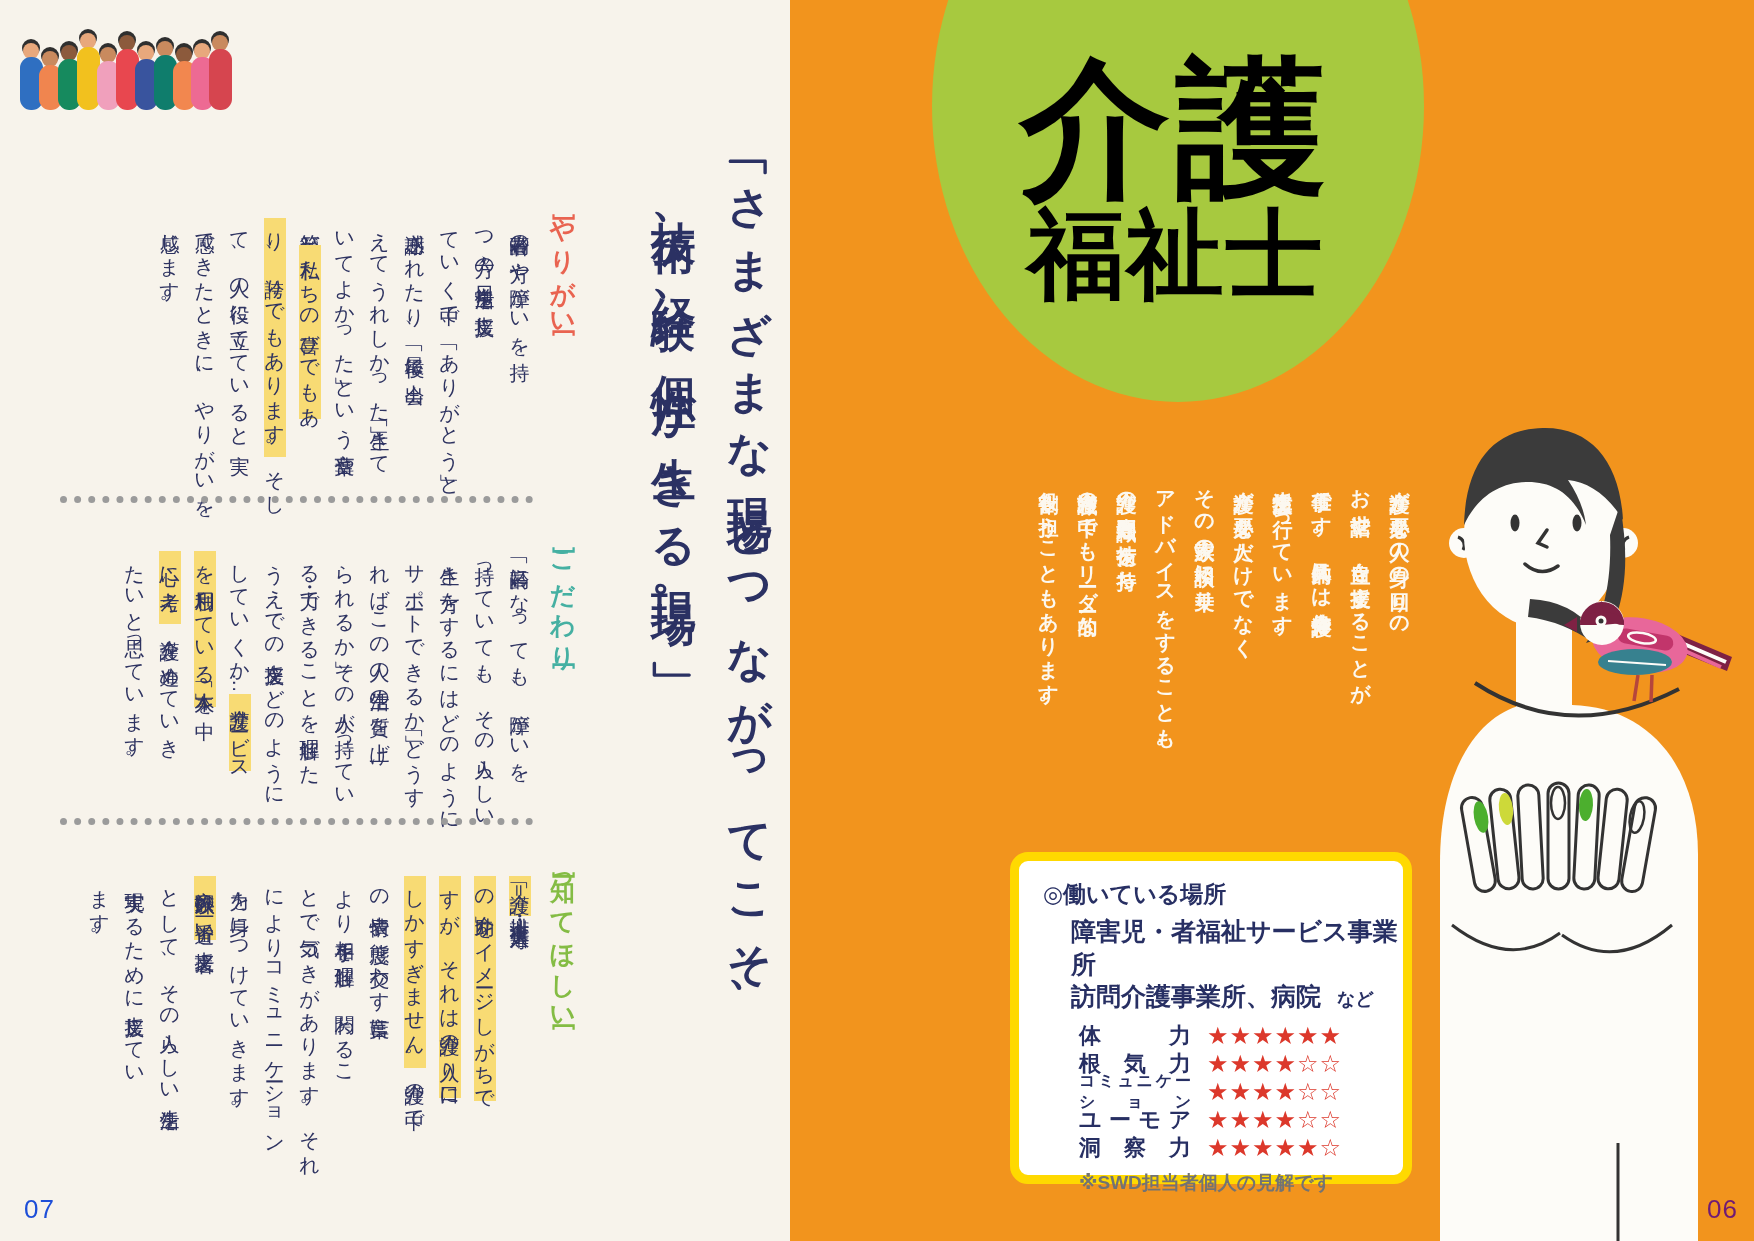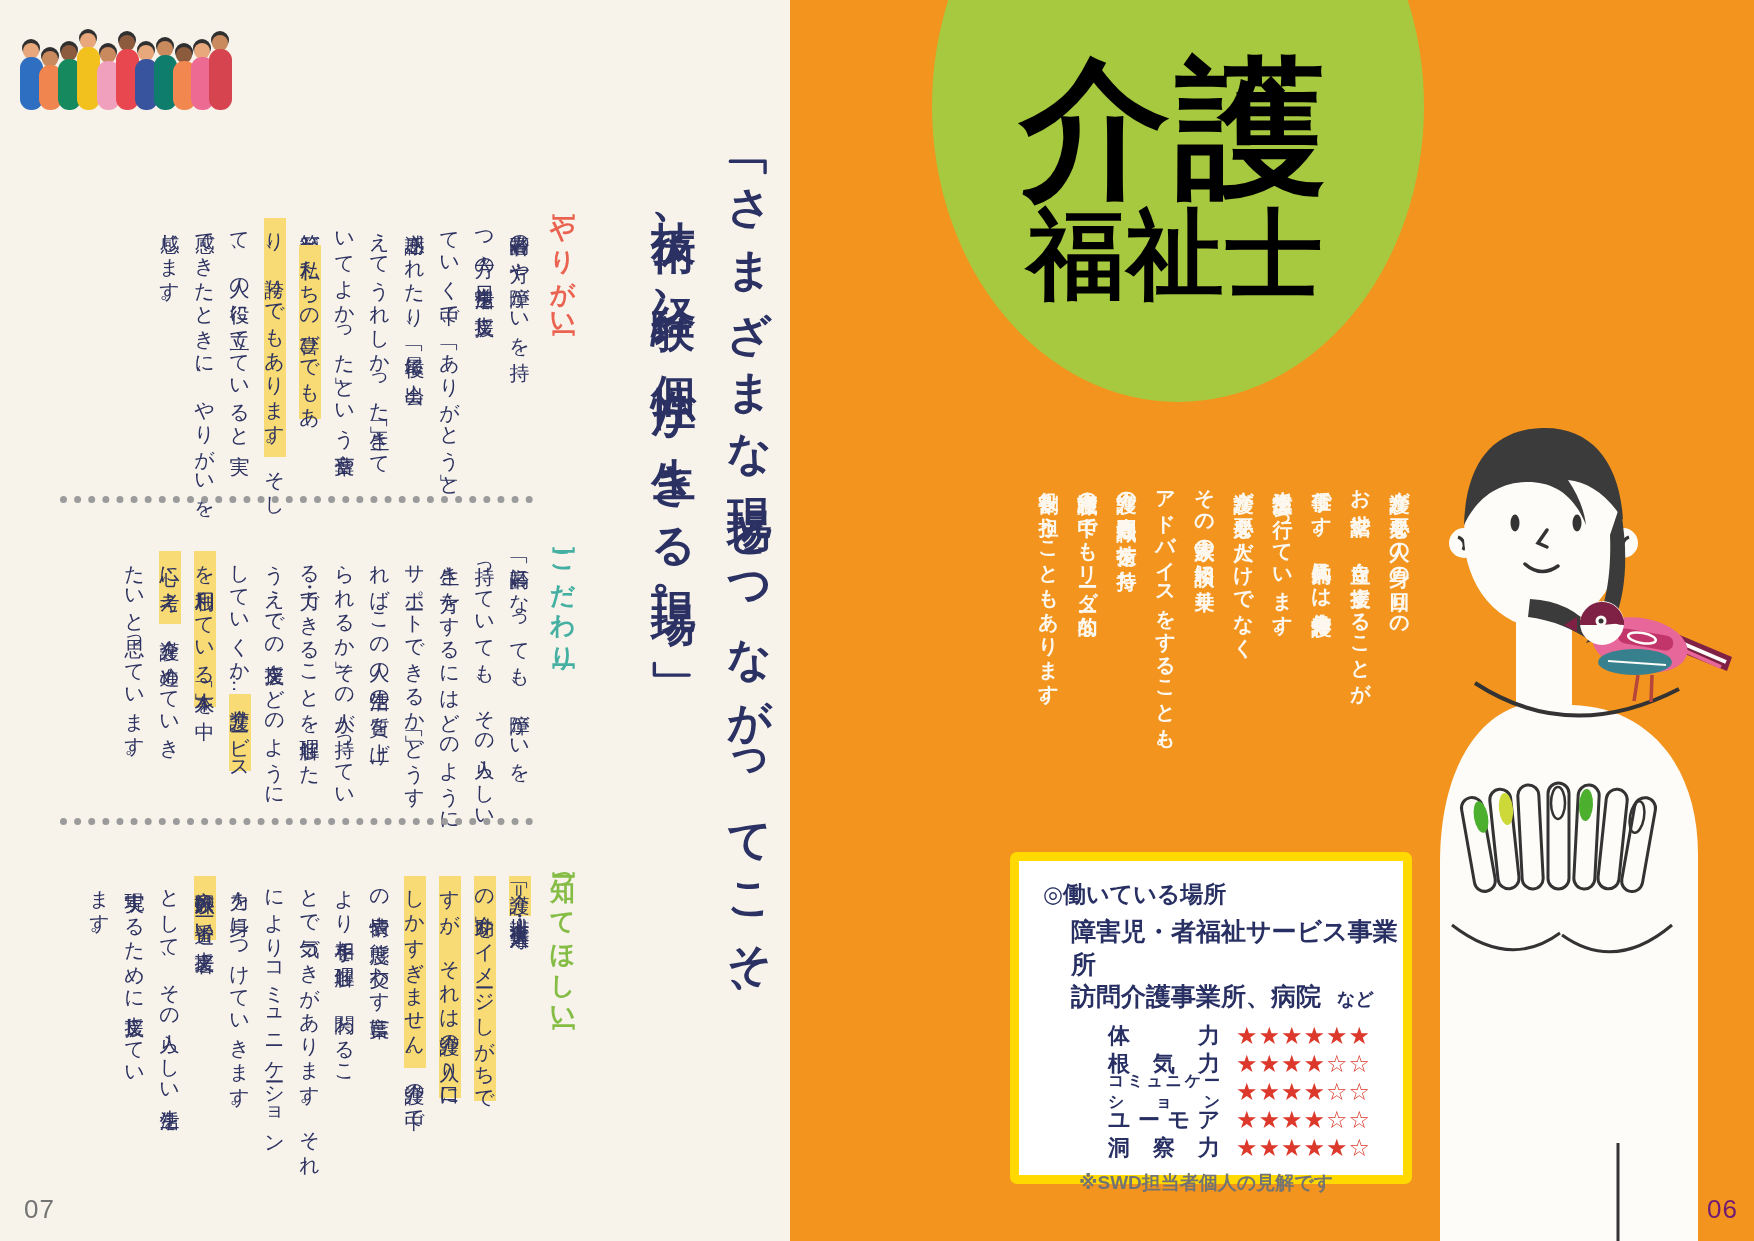--- a/index.html
+++ b/index.html
@@ -19,39 +19,39 @@
   .quote .q2{margin-top:40px;}
   .section{position:absolute;right:212px;display:flex;flex-direction:row-reverse;align-items:flex-start;}
   #sec0{top:198px;} #sec1{top:531px;} #sec2{top:856px;}
   .hdr{writing-mode:vertical-rl;font-size:25px;font-weight:bold;letter-spacing:3px;margin-left:16px;line-height:30px;}
   .hdr-0{color:#E96350;} .hdr-1{color:#45B0A2;} .hdr-2{color:#84BC44;}
   .cols{display:flex;flex-direction:row-reverse;gap:10px;margin-top:20px;}
   .vcol{writing-mode:vertical-rl;font-size:20px;letter-spacing:1.5px;line-height:25px;color:#2E3361;}
   .hl{background:#F8DB74;}
   .dots{position:absolute;left:60px;width:473px;height:0;border-top:7px dotted #9B9B9B;}
   #dots0{top:496px;} #dots1{top:818px;}
-  .pagenum-left{position:absolute;left:24px;top:1194px;font-size:26px;color:#737373;letter-spacing:1px;}
+  .pagenum-left{position:absolute;left:24px;top:1194px;font-size:26px;color:#1d4ed8;letter-spacing:1px;}
   
   .page-right{position:absolute;left:790px;top:0;width:964px;height:1241px;background:#F2941D;overflow:hidden;}
   .blob{position:absolute;left:142px;top:-190px;width:492px;height:592px;background:#A7C93F;border-radius:50%;}
   .title{position:absolute;left:166px;top:50px;width:440px;text-align:center;color:#000000;}
   .title .t1{font-size:150px;font-weight:800;letter-spacing:6px;line-height:1.04;}
   .title .t2{font-size:97px;font-weight:800;letter-spacing:2px;line-height:1;}
   .intro{position:absolute;right:342px;top:476px;display:flex;flex-direction:row-reverse;gap:15px;}
   .intro .vcol{font-size:20px;font-weight:600;color:#FCF8F0;letter-spacing:1px;line-height:24px;}
   .wbox{
     position:absolute;left:220px;top:852px;width:402px;height:332px;box-sizing:border-box;
-    background:#FFFFFF;border:9px solid #FFD900;border-radius:7px;
+    background:#FFFFFF;border:9px solid #FFD900;border-radius:18px;
     padding:18px 0 0 24px;color:#272F63;
   }
   .wbox .heading{font-size:23px;font-weight:700;}
   .wbox .places{margin:5px 0 0 28px;font-size:25px;font-weight:800;line-height:1.3;}
   .wbox .suffix{font-size:18px;margin-left:16px;font-weight:700;}
   .ratings{margin:9px 0 0 36px;}
-  .rrow{display:flex;align-items:center;height:28px;margin-left:29px;}
+  .rrow{display:flex;align-items:center;height:28px;}
   .rlabel{display:inline-block;width:112px;font-size:22px;font-weight:700;text-align:justify;text-align-last:justify;}
   .rlabel.small{font-size:16px;font-weight:700;}
   .stars{margin-left:16px;font-size:24px;color:#DC382B;letter-spacing:1px;line-height:1;}
   .note{margin:8px 0 0 36px;font-size:19px;color:#737373;font-weight:600;}
   .pagenum-right{position:absolute;left:917px;top:1194px;font-size:26px;color:#701a75;letter-spacing:1px;}
   .woman{position:absolute;left:590px;top:385px;width:374px;height:856px;}
 </style>
 </head>
 <body>
 

